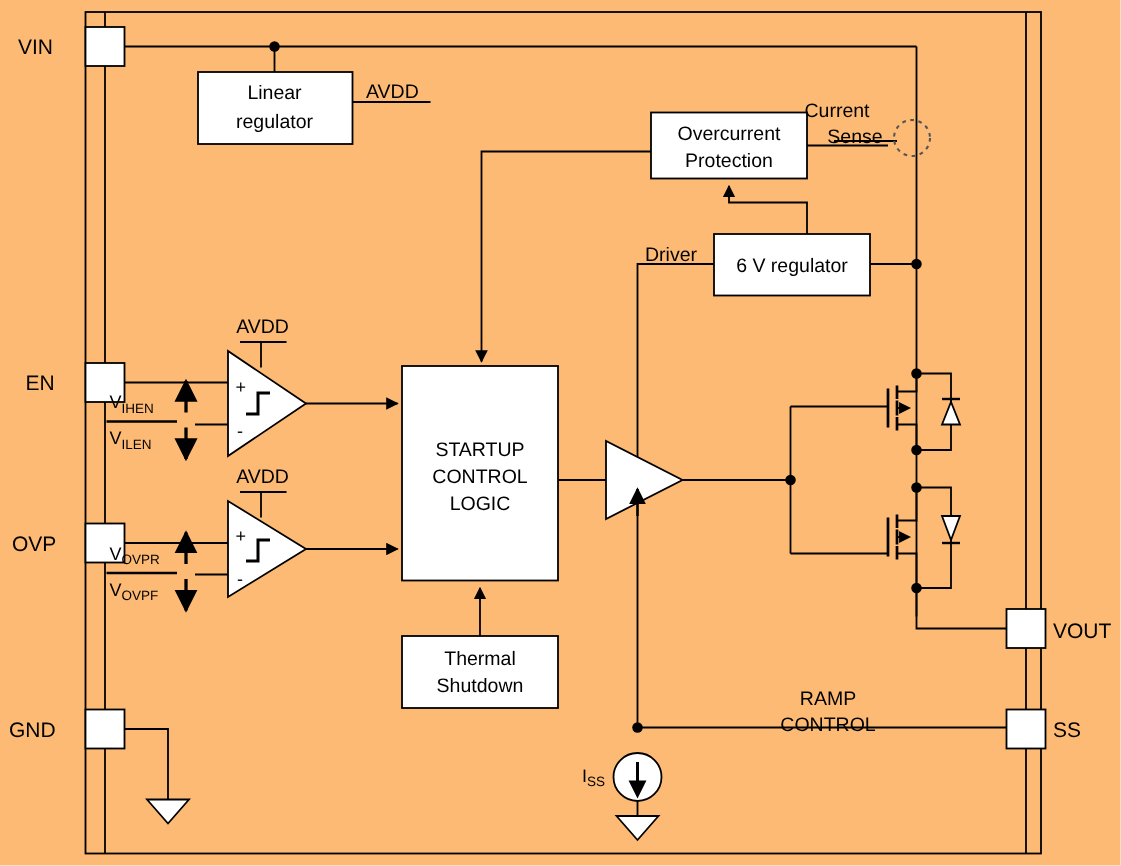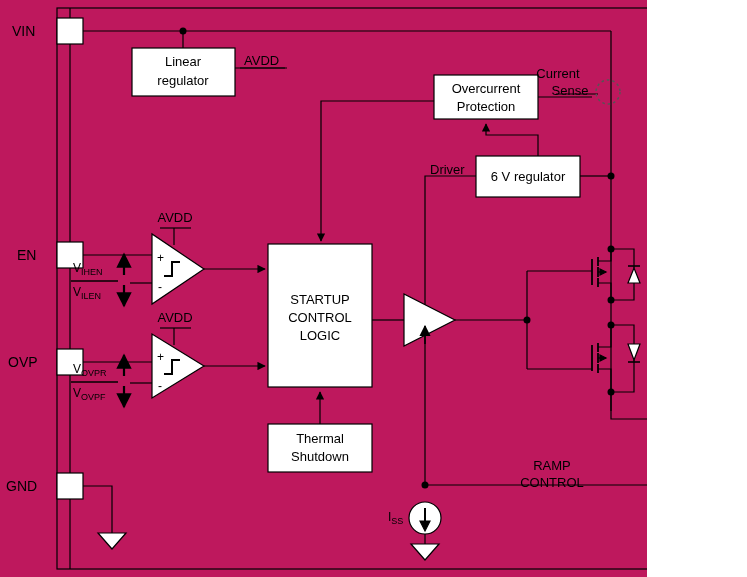--- a/index.html
+++ b/index.html
@@ -1,17 +1,17 @@
 <!DOCTYPE html>
 <html><head>
 <meta charset="utf-8">
 <style>
   html,body{margin:0;padding:0;background:#ffffff;}
   body{font-family:"Liberation Sans",sans-serif;}
-  #root{position:relative;width:647px;height:577px;background:#be185d;overflow:hidden;}
+  #root{position:relative;width:747px;height:577px;background:#fdba74;overflow:hidden;}
   svg{display:block;}
   text{font-family:"Liberation Sans",sans-serif;fill:#000;}
   .pinlabel{font-size:14px;}
   .blocktext{font-size:13px;}
   .nettext{font-size:13px;}
   .sub{font-size:9px;}
   .vlabel{font-size:12px;}
 </style>
 </head>
 <body>

